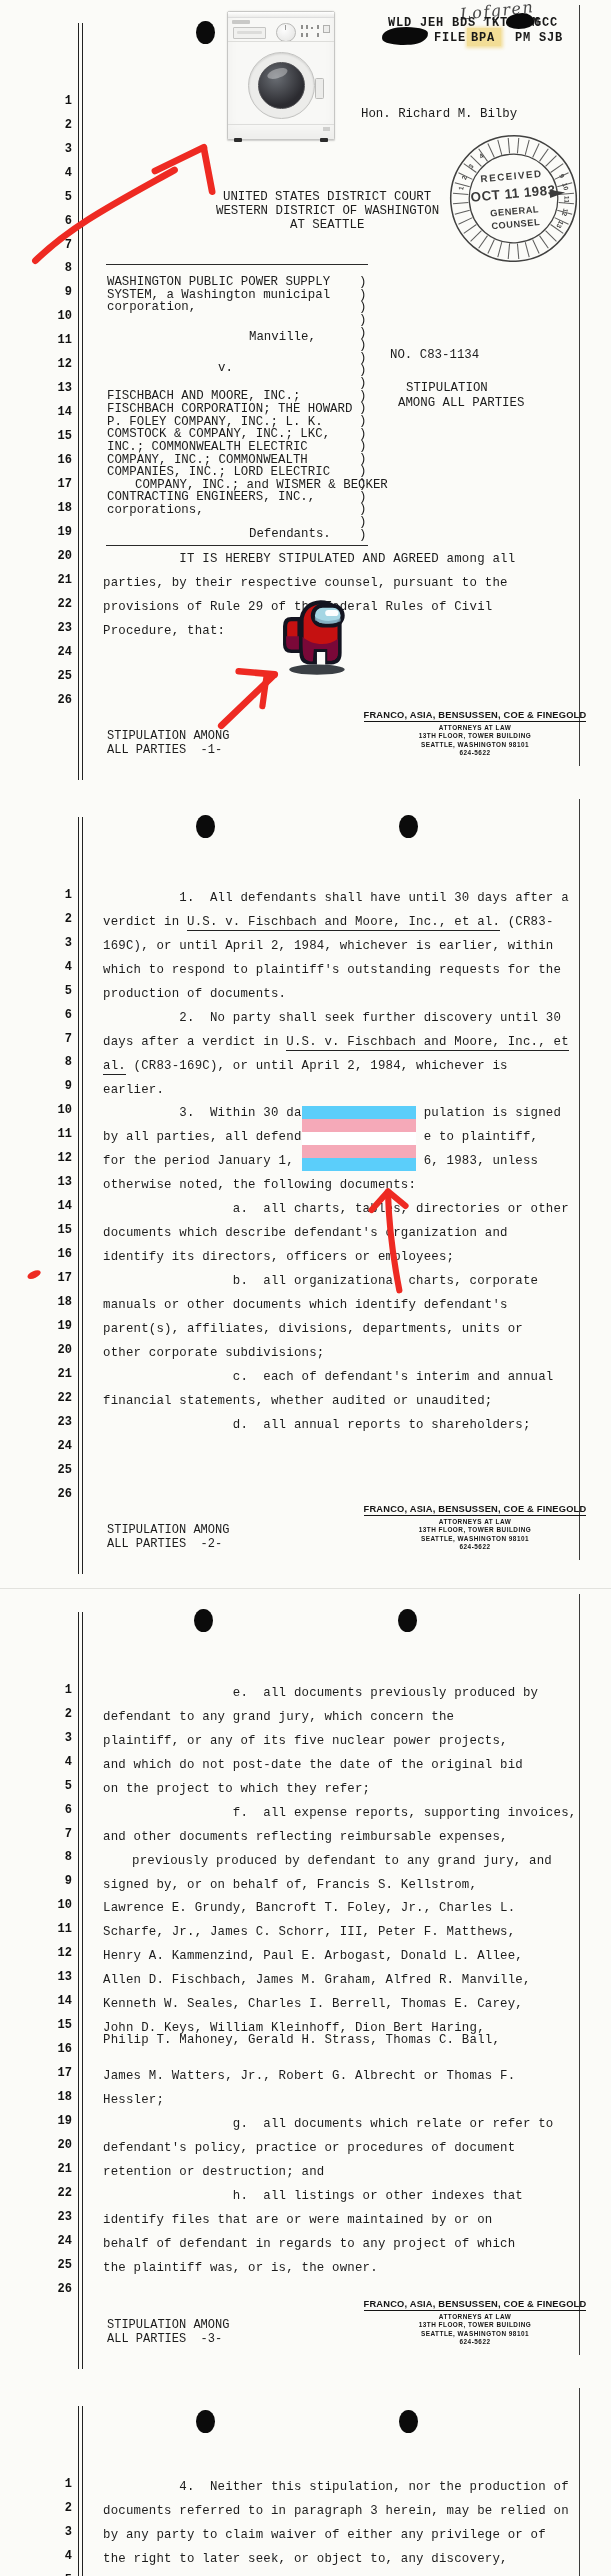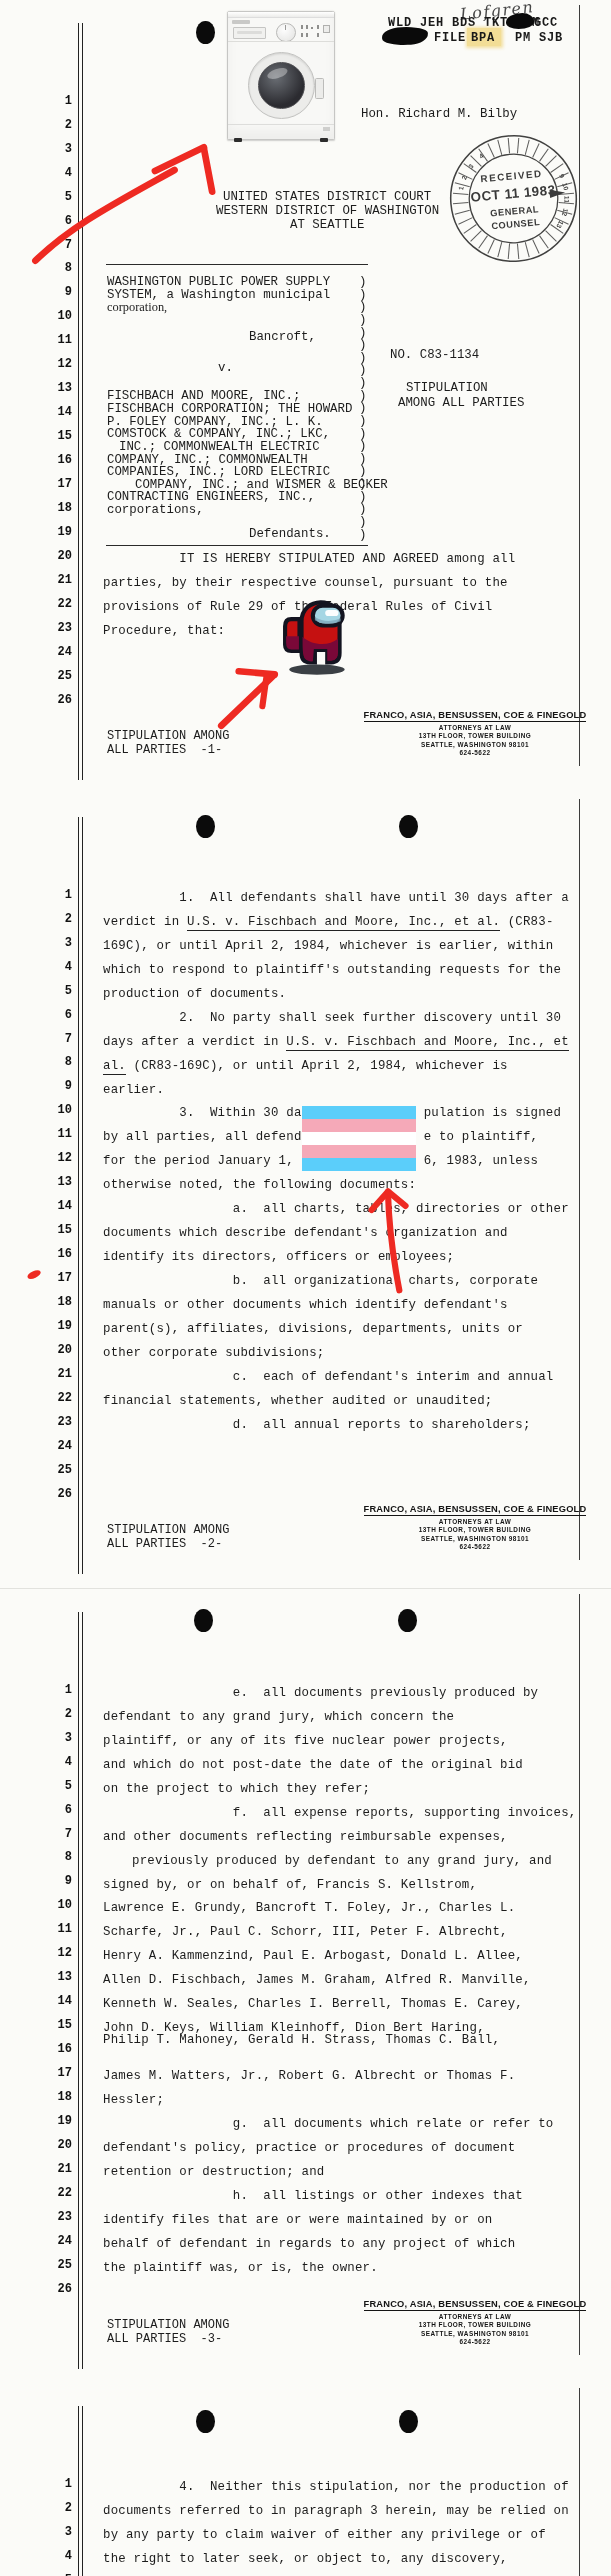--- a/index.html
+++ b/index.html
@@ -173,30 +173,30 @@
     </svg>
 
     <div class="capline" style="left:223px;top:190px;">UNITED STATES DISTRICT COURT</div>
     <div class="capline" style="left:216px;top:204px;">WESTERN DISTRICT OF WASHINGTON</div>
     <div class="capline" style="left:290px;top:218px;">AT SEATTLE</div>
 
     <div style="position:absolute;left:106px;top:264px;width:262px;height:1px;background:#2a2a2a;"></div>
     <div id="cap-plaintiff">
         <div class="capline" style="left: 107px; top: 275px;">WASHINGTON PUBLIC POWER SUPPLY</div>
         <div class="capline" style="left: 107px; top: 288px;">SYSTEM, a Washington municipal</div>
-        <div class="capline" style="left: 107px; top: 300px; font-family: Liberation Serif, serif;">corporation,</div>
-      </div>
-    <div class="capline" style="left:249px;top:330px;">Bancroft,</div>
+        <div class="capline" style="left: 107px; top: 300px;">corporation,</div>
+      </div>
+    <div class="capline" style="left:249px;top:330px;">Manville,</div>
     <div class="capline" style="left:218px;top:361px;">v.</div>
     <div id="cap-defendants">
         <div class="capline" style="left: 107px; top: 389px;">FISCHBACH AND MOORE, INC.;</div>
         <div class="capline" style="left: 107px; top: 402px;">FISCHBACH CORPORATION; THE HOWARD</div>
         <div class="capline" style="left: 107px; top: 415px;">P. FOLEY COMPANY, INC.; L. K.</div>
         <div class="capline" style="left: 107px; top: 427px;">COMSTOCK &amp; COMPANY, INC.; LKC,</div>
-        <div class="capline" style="left: 107px; top: 440px; margin-left: 12px;">INC.; COMMONWEALTH ELECTRIC</div>
+        <div class="capline" style="left: 107px; top: 440px;">INC.; COMMONWEALTH ELECTRIC</div>
         <div class="capline" style="left: 107px; top: 453px;">COMPANY, INC.; COMMONWEALTH</div>
         <div class="capline" style="left: 107px; top: 465px;">COMPANIES, INC.; LORD ELECTRIC</div>
         <div class="capline" style="left: 107px; top: 478px; margin-left: 28px;">COMPANY, INC.; and WISMER &amp; BECKER</div>
         <div class="capline" style="left: 107px; top: 490px;">CONTRACTING ENGINEERS, INC.,</div>
         <div class="capline" style="left: 107px; top: 503px;">corporations,</div>
       </div>
     <div class="capline" style="left:249px;top:527px;">Defendants.</div>
     <div style="position:absolute;left:106px;top:545px;width:262px;height:1px;background:#2a2a2a;"></div>
     <div id="cap-parens">
         <div class="paren" style="top: 275px;">)</div>
@@ -375,21 +375,21 @@
         <div class="bline" style="top: 97px;">                 e.  all documents previously produced by</div>
         <div class="bline" style="top: 121px;">defendant to any grand jury, which concern the</div>
         <div class="bline" style="top: 145px;">plaintiff, or any of its five nuclear power projects,</div>
         <div class="bline" style="top: 169px;">and which do not post-date the date of the original bid</div>
         <div class="bline" style="top: 193px;">on the project to which they refer;</div>
         <div class="bline" style="top: 217px;">                 f.  all expense reports, supporting invoices,</div>
         <div class="bline" style="top: 241px;">and other documents reflecting reimbursable expenses,</div>
         <div class="bline" style="top: 265px; margin-left: 29px;">previously produced by defendant to any grand jury, and</div>
         <div class="bline" style="top: 289px;">signed by, or on behalf of, Francis S. Kellstrom,</div>
         <div class="bline" style="top: 312px;">Lawrence E. Grundy, Bancroft T. Foley, Jr., Charles L.</div>
-        <div class="bline" style="top: 336px;">Scharfe, Jr., Paul C. Schorr, III, Peter F. Albrecht,</div>
+        <div class="bline" style="top: 336px;">Scharfe, Jr., James C. Schorr, III, Peter F. Matthews,</div>
         <div class="bline" style="top: 360px;">Henry A. Kammenzind, Paul E. Arbogast, Donald L. Allee,</div>
         <div class="bline" style="top: 384px;">Allen D. Fischbach, James M. Graham, Alfred R. Manville,</div>
         <div class="bline" style="top: 408px;">Kenneth W. Seales, Charles I. Berrell, Thomas E. Carey,</div>
         <div class="bline" style="top: 432px;">John D. Keys, William Kleinhoff, Dion Bert Haring,</div>
         <div class="bline" style="top: 444px;">Philip T. Mahoney, Gerald H. Strass, Thomas C. Ball,</div>
         <div class="bline" style="top: 480px;">James M. Watters, Jr., Robert G. Albrecht or Thomas F.</div>
         <div class="bline" style="top: 504px;">Hessler;</div>
         <div class="bline" style="top: 528px;">                 g.  all documents which relate or refer to</div>
         <div class="bline" style="top: 552px;">defendant's policy, practice or procedures of document</div>
         <div class="bline" style="top: 576px;">retention or destruction; and</div>

